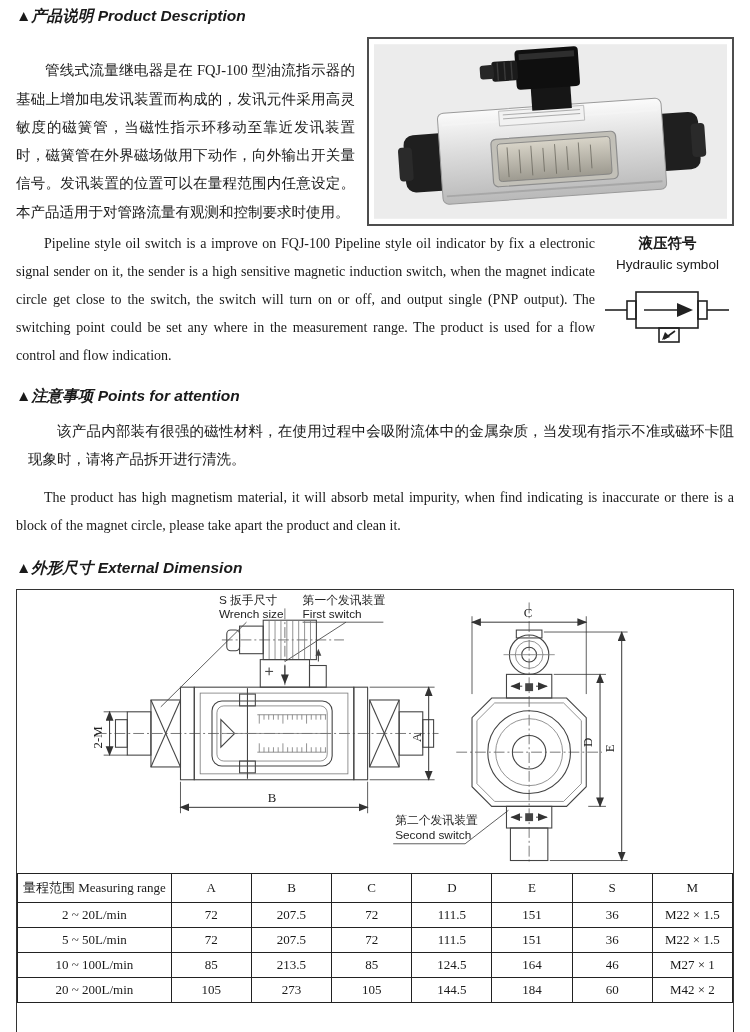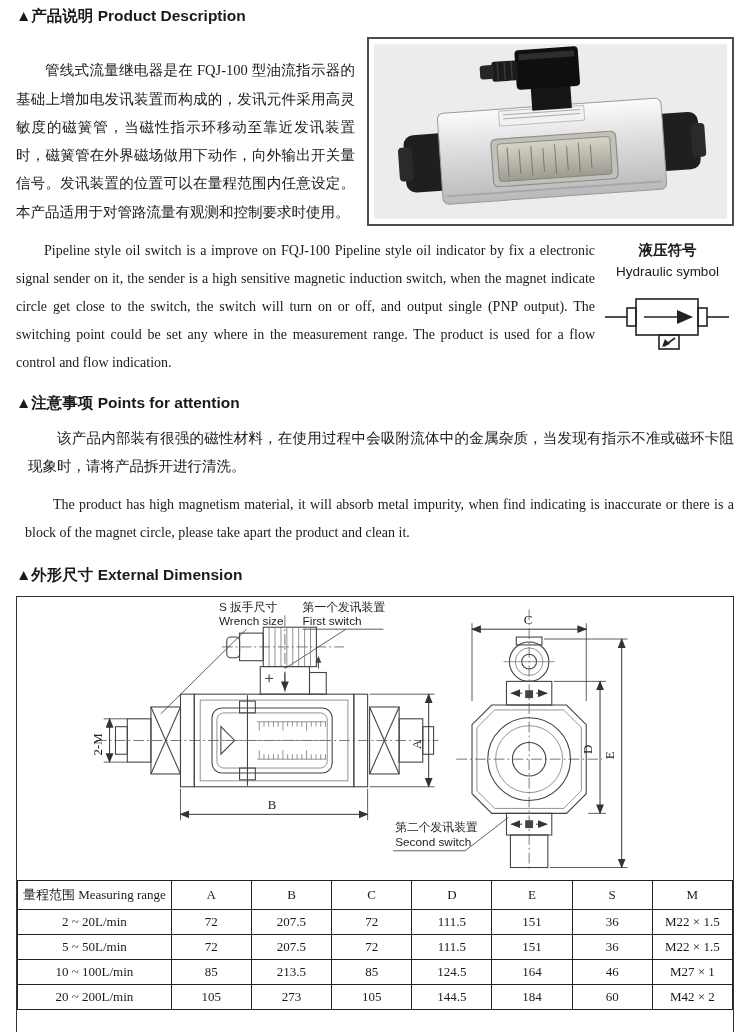--- a/index.html
+++ b/index.html
@@ -8,43 +8,43 @@
     width:750px; height:1032px; overflow:hidden;
     font-family:"Liberation Serif", serif; color:#1a1a1a;
   }
   .page { padding:6px 16px 0 16px; }
   .doc-title {
     font-family:"Liberation Sans", sans-serif; font-weight:bold;
     font-size:19px; letter-spacing:.2px; margin:2px 0 16px 0;
   }
   .sec-head {
     font-family:"Liberation Sans", sans-serif; font-weight:bold;
-    font-size:15.5px; margin:0 0 10px 0;
+    font-size:15.5px; margin:0 0 10px 0;font-style:italic;
   }
   .desc-row { display:flex; gap:12px; align-items:flex-end; }
   .desc-zh {
     flex:1; font-size:14.5px; line-height:1.95; text-align:justify;
     text-indent:2em; padding-top:2px;
   }
   .photo-frame {
     width:367px; height:189px; border:2px solid #4d4d4d; background:#fff;
     padding:5px; flex:none;
   }
   .photo-frame svg { display:block; width:100%; height:100%; }
-  .para-row { display:flex; gap:6px; margin-top:11px; }
+  .para-row { display:flex; gap:6px; margin-top:4px; }
   .desc-en {
     flex:1; font-size:14px; line-height:2.0; text-align:justify; text-indent:2em;
   }
   .sym-col { width:133px; flex:none; text-align:center; padding-top:4px; }
   .sym-zh { font-family:"Liberation Sans", sans-serif; font-weight:bold; font-size:14.5px; }
   .sym-en { font-family:"Liberation Sans", sans-serif; font-size:13.5px; margin-top:4px; }
   .sym-col svg { display:block; margin:8px auto 0 auto; }
   .attention { margin-top:16px; }
   .att-zh { font-size:14.5px; line-height:1.95; text-align:justify; text-indent:2em;margin-left:12px; }
-  .att-en { font-size:14px; line-height:2.0; text-align:justify; text-indent:2em; margin-top:10px;margin-left:9px; }
+  .att-en { font-size:14px; line-height:2.0; text-align:justify; text-indent:2em; margin-top:10px; }
   .dim-section { margin-top:18px; }
   .dim-box { border:1.5px solid #333; margin-top:8px; height:462px; overflow:hidden; }
   .drawing-wrap { height:283px; }
   .drawing-wrap svg { display:block; width:100%; height:100%; }
   table.dims { width:100%; border-collapse:collapse; table-layout:fixed; }
   table.dims th, table.dims td {
     border:1.4px solid #222; text-align:center; vertical-align:middle;
     font-size:13px; font-family:"Liberation Serif", serif; font-weight:normal;
     overflow:hidden; white-space:nowrap;
   }

